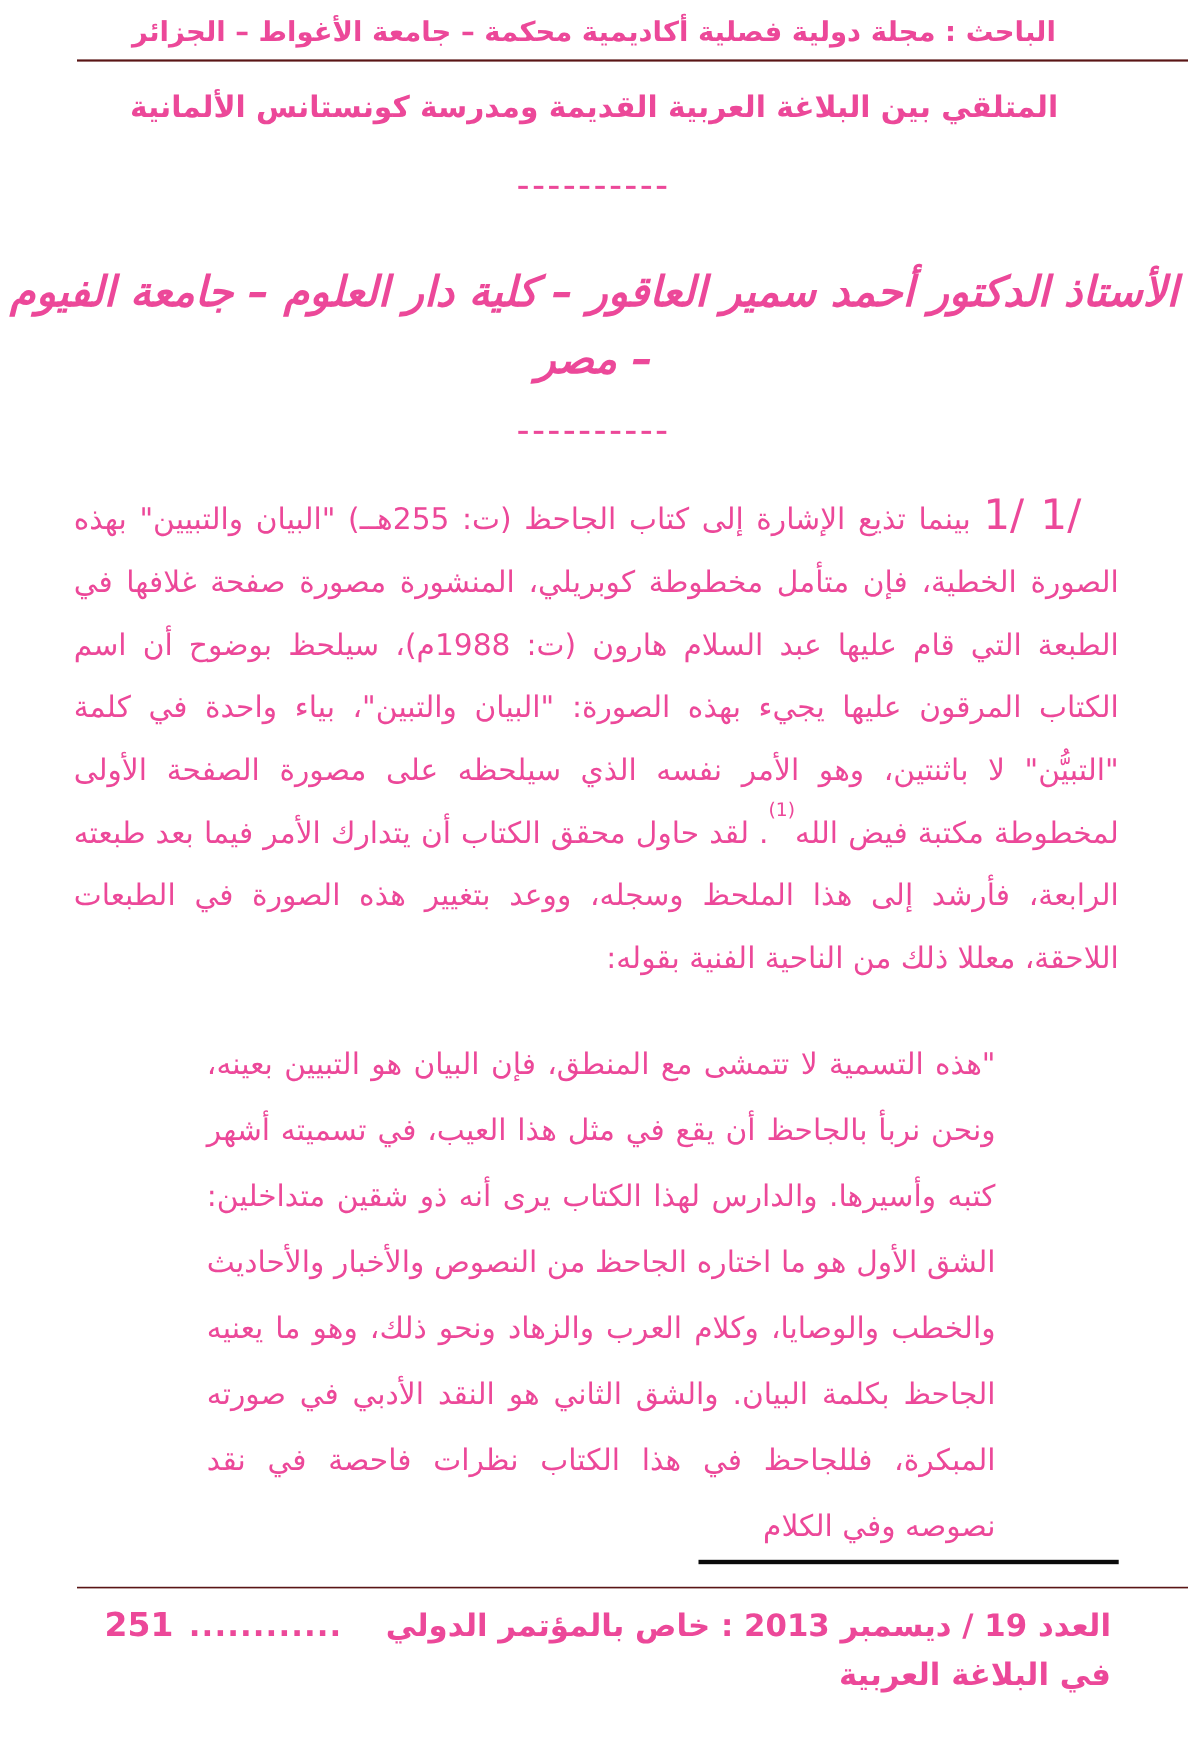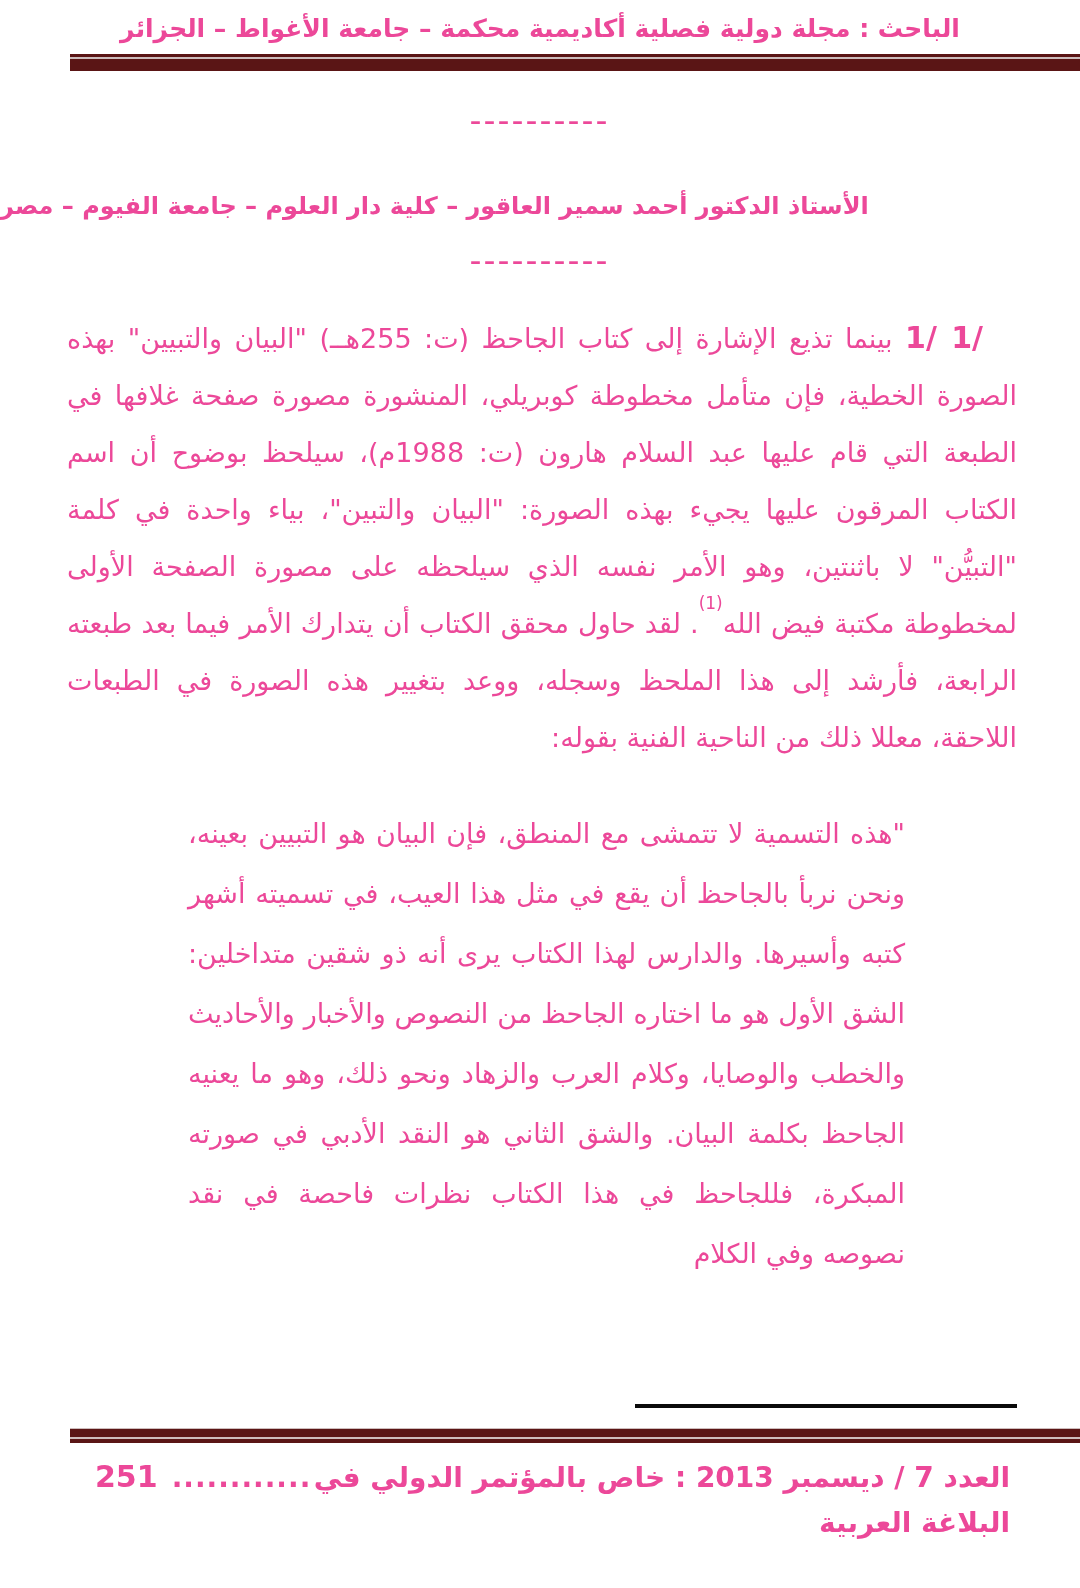--- a/index.html
+++ b/index.html
@@ -43,35 +43,36 @@
     font-weight:bold;
     font-size:22px;
     letter-spacing:3px;
     line-height:1;
     direction:ltr;
   }
   .divider-1 { margin-top:40px; }
   .divider-2 { margin-top:26px; }
   .author-line {
     margin-top:54px;
-    text-align:left;
+    text-align:center;
     font-weight:bold;
-    font-size:24px;
+    font-size:38px;
     line-height:1.6;
+    font-style:italic;
   }
   .lead-paragraph {
     margin:36px 63px 0 67px;
     font-size:27px;
     line-height:57px;
     text-align:justify;
     text-indent:34px;
   }
   .section-number {
-    font-weight:bold;
-    font-size:30px;
+    font-weight:normal;
+    font-size:38px;
     direction:ltr;
     unicode-bidi:isolate;
   }
   .footnote-ref {
     font-size:17px;
     line-height:0;
     position:relative;
     top:-14px;
     direction:ltr;
     unicode-bidi:isolate;
@@ -124,37 +125,38 @@
 </style>
 </head>
 <body>
 
 <div class="page">
 
   <div class="journal-header">الباحث : مجلة دولية فصلية أكاديمية محكمة – جامعة الأغواط – الجزائر</div>
 
   <div class="rule-top"></div>
 
+  <div class="page-title">المتلقي بين البلاغة العربية القديمة ومدرسة كونستانس الألمانية</div>
 
   <div class="divider divider-1">––––––––––</div>
 
   <div class="author-line">الأستاذ الدكتور أحمد سمير العاقور – كلية دار العلوم – جامعة الفيوم – مصر</div>
 
   <div class="divider divider-2">––––––––––</div>
 
   <p class="lead-paragraph"><span class="section-number">1/ 1/</span>
     <span>بينما تذيع الإشارة إلى كتاب الجاحظ (ت: 255هــ) "البيان والتبيين" بهذه الصورة الخطية، فإن متأمل مخطوطة كوبريلي، المنشورة مصورة صفحة غلافها في الطبعة التي قام عليها عبد السلام هارون (ت: 1988م)، سيلحظ بوضوح أن اسم الكتاب المرقون عليها يجيء بهذه الصورة: "البيان والتبين"، بياء واحدة في كلمة "التبيُّن" لا باثنتين، وهو الأمر نفسه الذي سيلحظه على مصورة الصفحة الأولى لمخطوطة مكتبة فيض الله</span><sup class="footnote-ref">(1)</sup><span>. لقد حاول محقق الكتاب أن يتدارك الأمر فيما بعد طبعته الرابعة، فأرشد إلى هذا الملحظ وسجله، ووعد بتغيير هذه الصورة في الطبعات اللاحقة، معللا ذلك من الناحية الفنية بقوله:</span></p>
 
   <p class="quote-paragraph">"هذه التسمية لا تتمشى مع المنطق، فإن البيان هو التبيين بعينه، ونحن نربأ بالجاحظ أن يقع في مثل هذا العيب، في تسميته أشهر كتبه وأسيرها. والدارس لهذا الكتاب يرى أنه ذو شقين متداخلين: الشق الأول هو ما اختاره الجاحظ من النصوص والأخبار والأحاديث والخطب والوصايا، وكلام العرب والزهاد ونحو ذلك، وهو ما يعنيه الجاحظ بكلمة البيان. والشق الثاني هو النقد الأدبي في صورته المبكرة، فللجاحظ في هذا الكتاب نظرات فاحصة في نقد نصوصه وفي الكلام</p>
 
   <div class="footnote-section">
     <div class="footnote-separator"></div>
   </div>
 
   <div class="rule-bottom"></div>
 
   <div class="page-footer">
-    <span>العدد 7 / ديسمبر 2013 : خاص بالمؤتمر الدولي في البلاغة العربية</span>
+    <span>العدد 19 / ديسمبر 2013 : خاص بالمؤتمر الدولي في البلاغة العربية</span>
       <span class="dots">............</span>
     <span class="page-number">251</span>
   </div>
 
 </div>
 
 </body></html>

